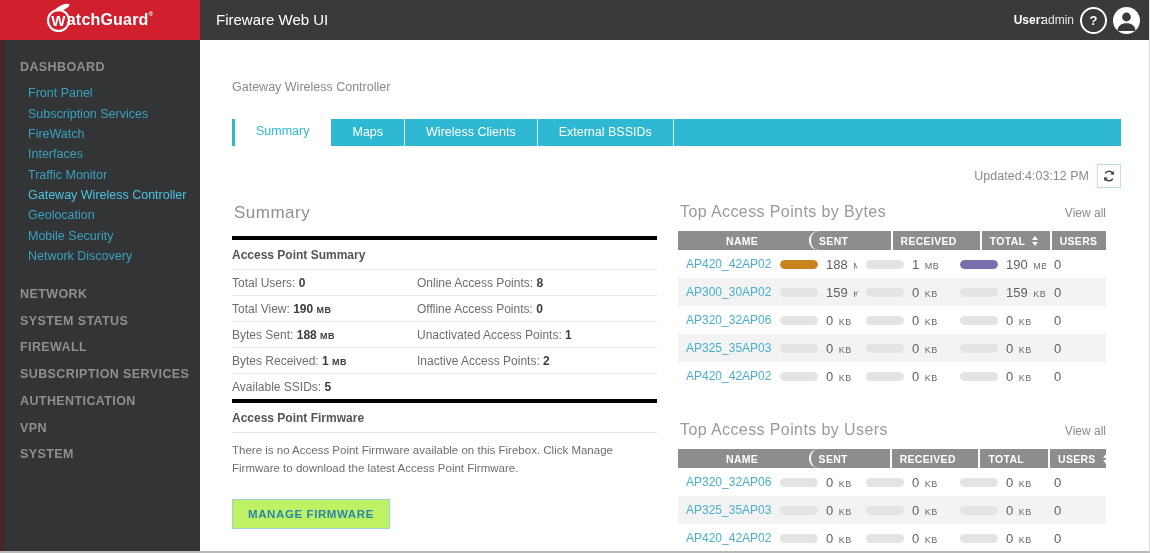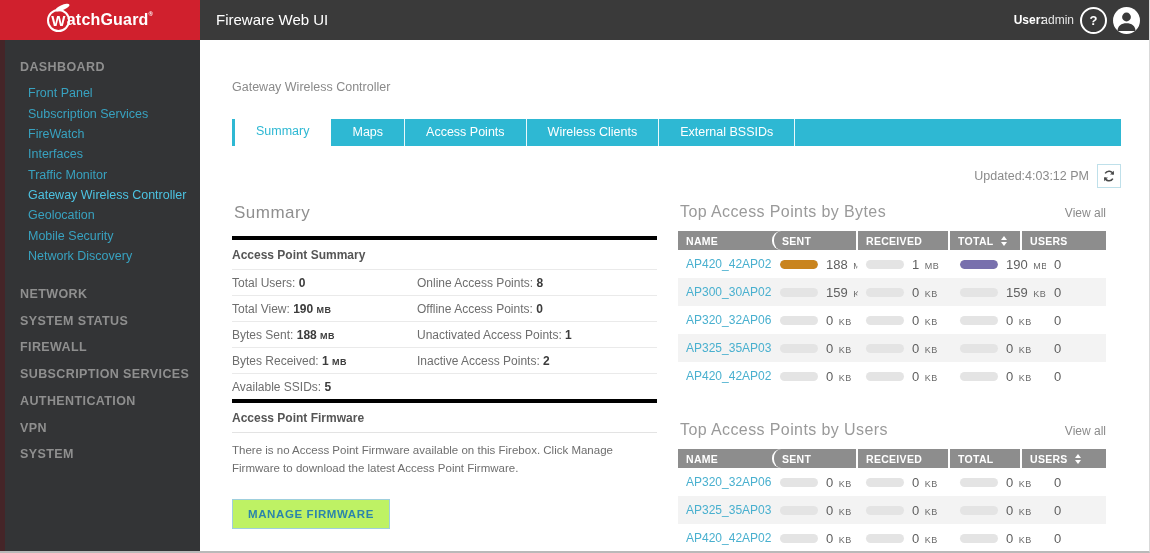--- a/index.html
+++ b/index.html
@@ -62,21 +62,21 @@
   .manage-btn { margin-top:11px; background:#bef264; border:1px solid #9fcfdd; color:#2b85ab;
                 font-weight:bold; font-size:11.5px; letter-spacing:.6px; padding:8px 15px; cursor:pointer;
                 font-family:inherit; }
 
   
   .right-panel { position:absolute; left:478px; top:163px; width:428px; }
   .tbl-block2 { margin-top:31px; }
   .tbl-titlerow { display:flex; justify-content:space-between; align-items:baseline; margin:0 0 10px 2px; }
   .tbl-title { font-size:16px; color:#9a9a9a; letter-spacing:.4px; }
   .view-all { font-size:12px; color:#8b8b8b; cursor:pointer; }
-  .thead { display:flex; background:#8d8d8d; height:19px; align-items:center; }
+  .thead { display:flex; background:#8d8d8d; height:19px; align-items:center;padding-left:40px; }
   .th { color:#fff; font-weight:bold; font-size:10.5px; padding-left:8px; display:flex; align-items:center;
         letter-spacing:.3px; height:19px; cursor:pointer; }
   .th + .th { border-left:2px solid #fff; }
   .c-name { width:94px; } .c-sent { width:86px;border-radius:9px; } .c-recv { width:94px; } .c-total { width:94px; } .c-users { width:60px; }
   .th.c-sent { width:84px; } .th.c-recv { width:92px; } .th.c-total { width:72px; } .th.c-users { width:58px; }
   .sort { display:inline-flex; flex-direction:column; margin-left:7px; gap:2px; }
   .sort i { width:0; height:0; border-left:3.5px solid transparent; border-right:3.5px solid transparent; }
   .sort .up { border-bottom:4px solid #fff; }
   .sort .down { border-top:4px solid #fff; }
   .tr { display:flex; height:28px; align-items:center; }
@@ -139,21 +139,20 @@
         <div class="sb-section">VPN</div>
         <div class="sb-section">SYSTEM</div>
       </div>
   </div>
 
   <div class="main">
     <div class="breadcrumb">Gateway Wireless Controller</div>
     <div class="tabbar" id="tabbar">
         <div class="tab active">Summary</div>
         <div class="tab">Maps</div>
-        <div class="tab">Access Points</div>
         <div class="tab">Wireless Clients</div>
         <div class="tab">External BSSIDs</div>
       </div>
 
     <div class="updated-row">
       <span class="updated-text">Updated:4:03:12 PM</span>
       <button class="refresh-btn">
         <svg width="14" height="14" viewBox="0 0 16 16">
           <path d="M12.9 6.3A5.1 5.1 0 0 0 3.6 5" fill="none" stroke="#4a4a4a" stroke-width="1.7"></path>
           <path d="M3.1 9.7a5.1 5.1 0 0 0 9.3 1.3" fill="none" stroke="#4a4a4a" stroke-width="1.7"></path>

